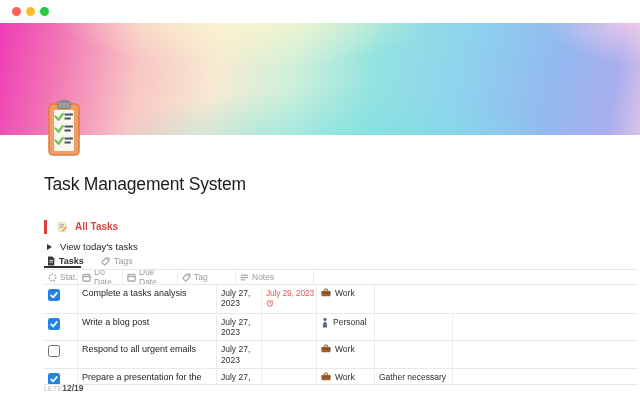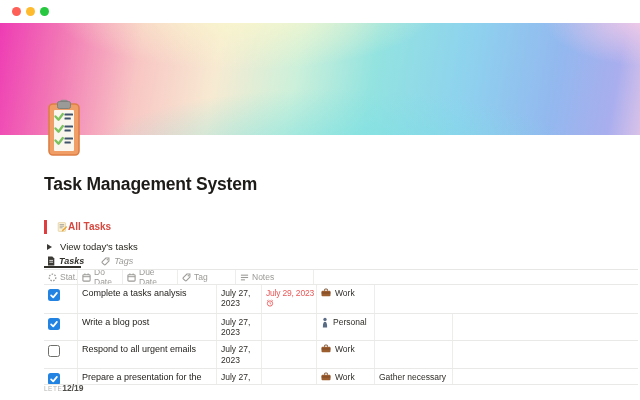--- a/index.html
+++ b/index.html
@@ -16,37 +16,37 @@
   .cover{position:absolute;top:23px;left:0;width:640px;height:112px;
     background:
       radial-gradient(ellipse 42% 75% at 38% -12%, rgba(249,247,205,.95), rgba(249,247,205,0) 72%),
       radial-gradient(ellipse 26% 70% at 101% -5%, rgba(247,205,231,.95), rgba(247,205,231,0) 62%),
       radial-gradient(ellipse 55% 85% at 52% 118%, rgba(120,224,226,.65), rgba(120,224,226,0) 70%),
       linear-gradient(100deg,#ee3cb4 0%,#f279b5 10%,#f8c6c4 22%,#f7ead2 34%,#cdf0da 46%,
                       #93e3e0 58%,#8ed2ee 72%,#93b8ef 86%,#a9aeee 95%,#d9c2e8 100%);}
 
   .page-icon{position:absolute;left:47px;top:99px;width:34px;height:58px;}
 
-  .page-title{position:absolute;left:44px;top:174px;font-size:17.5px;font-weight:700;
+  .page-title{position:absolute;left:44px;top:174px;font-size:17.5px;font-weight:400;
               letter-spacing:-.2px;color:#1e1c19;}
 
   
   .callout{position:absolute;left:44px;top:219px;display:flex;align-items:center;height:15px;}
   .callout-bar{width:3px;height:14px;background:#e03e3e;margin-right:10px;}
-  .callout-label{font-size:10px;font-weight:700;color:#d6483f;display:flex;align-items:center;gap:1px;}
+  .callout-label{font-size:10px;font-weight:700;color:#d6483f;display:flex;align-items:center;gap:8px;}
 
   
   .toggle{position:absolute;left:47px;top:241px;display:flex;align-items:center;gap:8px;}
   .toggle-arrow{width:0;height:0;border-left:5px solid #3a3833;
                 border-top:3.5px solid transparent;border-bottom:3.5px solid transparent;}
   .toggle-label{font-size:9.5px;color:#29271f;}
 
   
   .tabs{position:absolute;left:47px;top:255px;display:flex;gap:17px;height:12px;}
-  .tab{display:flex;align-items:center;gap:4px;font-size:9px;font-style:italic;}
+  .tab{display:flex;align-items:center;gap:4px;font-size:9px;}
   .tab.active{font-weight:700;color:#32302b;}
   .tab.inactive{color:#9d9c99;}
   .tab-underline{position:absolute;left:44px;top:266px;width:37px;height:2px;background:#32302b;}
 
   
   .table{position:absolute;left:44px;top:269px;width:594px;border-top:1px solid #e7e7e5;font-size:8.5px;}
   .trow{display:flex;border-bottom:1px solid #e9e9e7;align-items:stretch;}
   .trow.clipped{height:15px;overflow:hidden;}
   .cell{box-sizing:border-box;border-right:1px solid #ededeb;padding:3px 4px;line-height:1.22;overflow:hidden;}
   .c-status{width:34px}.c-task{width:139px;font-size:9px;color:#262420;}

